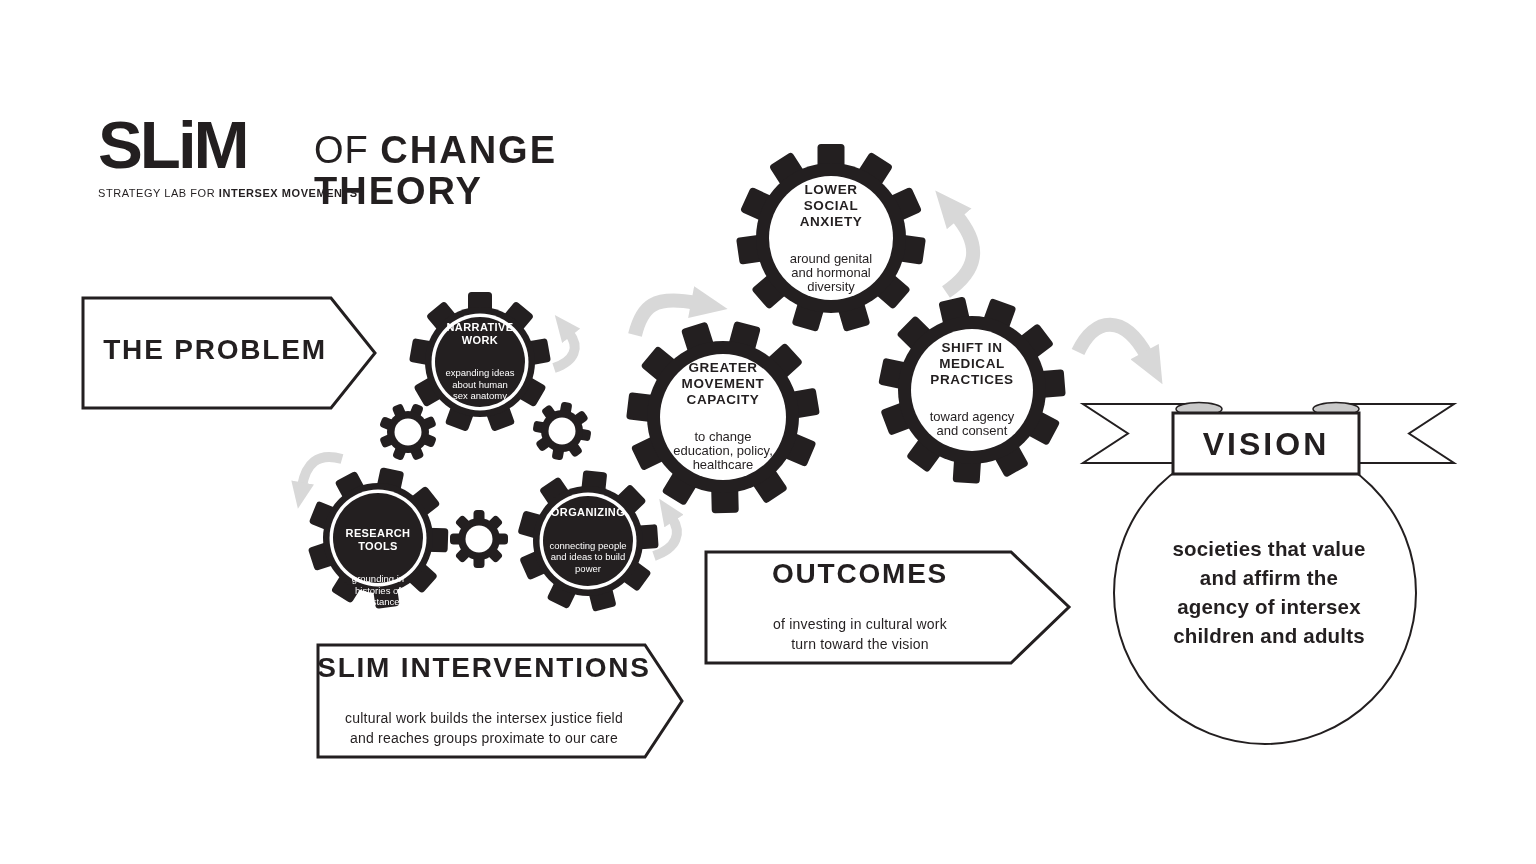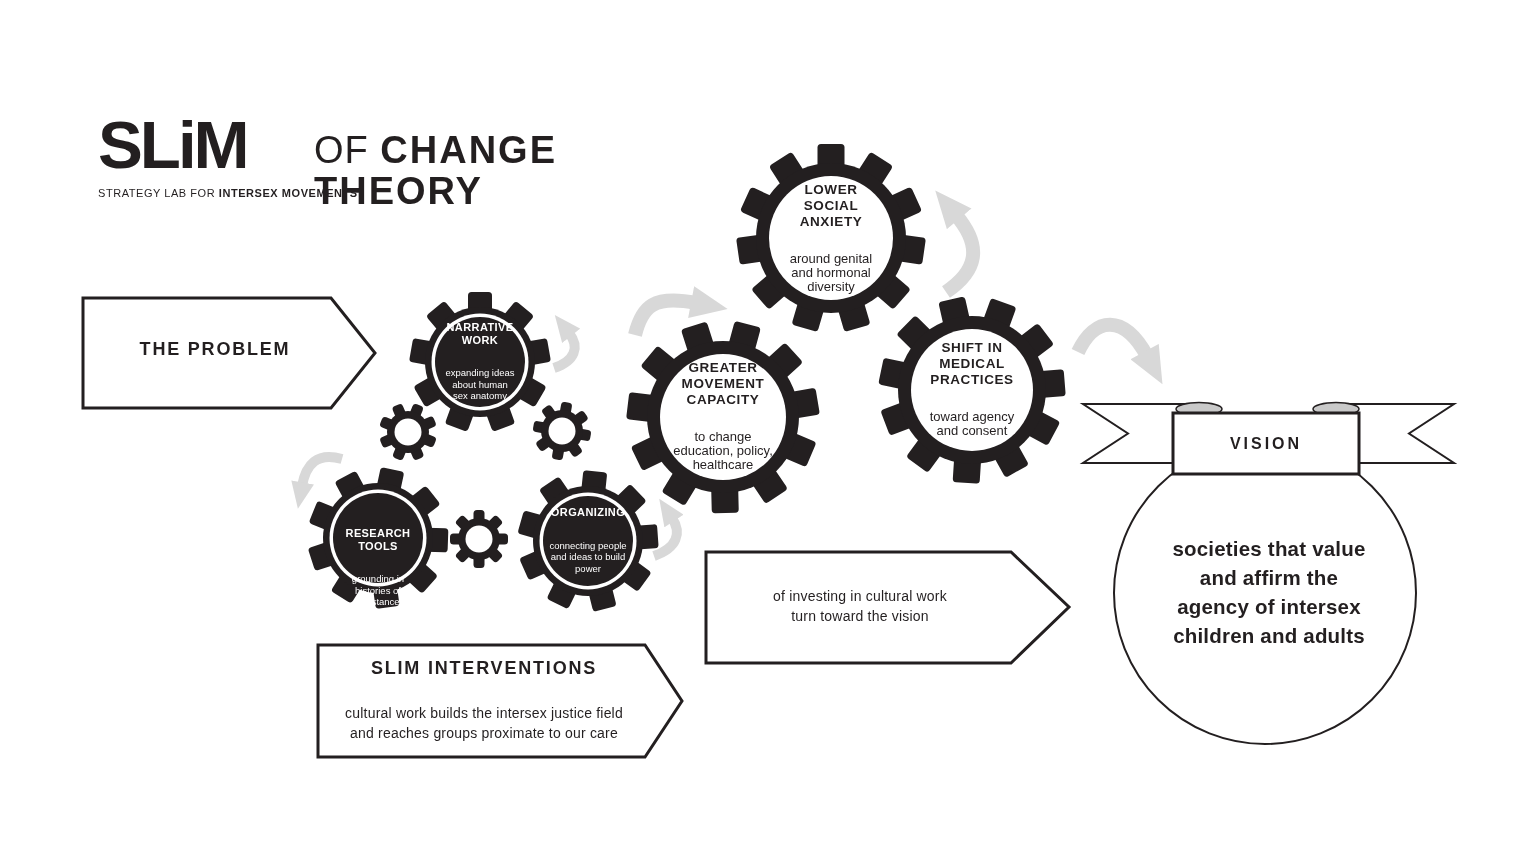--- a/index.html
+++ b/index.html
@@ -12,27 +12,27 @@
   .arrow{stroke:var(--arrow,#d8d8d8);fill:none;}
   .ah{fill:var(--arrow,#d8d8d8);}
   .box{fill:#fff;stroke:var(--ink,#231f20);stroke-width:3;}
   .thin{fill:#fff;stroke:var(--ink,#231f20);stroke-width:2;}
   .roll{fill:var(--roll,#c9c9c9);stroke:var(--ink,#231f20);stroke-width:1.5;}
   .white-fill{fill:#fff;}
   .ink-fill{fill:var(--ink,#231f20);}
 
   
   .t{position:absolute;transform:translate(-50%,-50%);text-align:center;white-space:pre-line;}
-  .box-title{font-weight:bold;font-size:18px;letter-spacing:1.8px;margin-bottom:7px;}
+  .box-title{font-weight:bold;font-size:28px;letter-spacing:1.8px;margin-bottom:7px;}
   .box-body{font-size:14px;line-height:19.5px;letter-spacing:.2px;}
   .gear-s .gt{font-weight:bold;font-size:11px;line-height:12.5px;letter-spacing:.4px;color:#fff;margin-bottom:3px;}
   .gear-s .gb{font-size:9.5px;line-height:11.5px;color:#fff;}
   .gear-b .gt{font-weight:bold;font-size:13.5px;line-height:16px;letter-spacing:.6px;margin-bottom:4px;}
   .gear-b .gb{font-size:13px;line-height:14px;}
-  .vision-label{font-weight:bold;font-size:16px;letter-spacing:3px;}
+  .vision-label{font-weight:bold;font-size:32px;letter-spacing:3px;}
   .vision-body{font-weight:bold;font-size:20.5px;line-height:29px;letter-spacing:.2px;}
 
   
   .logo{position:absolute;left:98px;top:112px;width:190px;}
   .logo-word{font-weight:900;font-size:66px;line-height:66px;letter-spacing:-3px;transform:scaleX(1.02);transform-origin:left;}
   .logo-tag{font-size:11px;letter-spacing:.55px;margin-top:9px;white-space:nowrap;}
   .logo-tag b{letter-spacing:.55px;}
   .doc-title{position:absolute;left:314px;top:130px;font-size:38px;line-height:41px;font-weight:900;letter-spacing:2px;}
   .doc-title .light{font-weight:400;letter-spacing:1px;}
 </style>
@@ -210,20 +210,21 @@
   <div class="doc-title">
     <div><span class="light">OF </span><span>CHANGE</span></div>
     <div>THEORY</div>
   </div>
 
   <div class="t" style="left:215px;top:353px;width:280px;">
     <div class="box-title">THE PROBLEM</div>
   </div>
 
   <div class="t" style="left:860px;top:606px;width:300px;">
+    <div class="box-title">OUTCOMES</div>
     <div class="box-body">of investing in cultural work
 turn toward the vision</div>
   </div>
 
   <div class="t gear-s" style="left:480px;top:361px;width:100px;">
     <div class="gt">NARRATIVE
 WORK</div>
     <div class="gb">expanding ideas
 about human
 sex anatomy</div>

